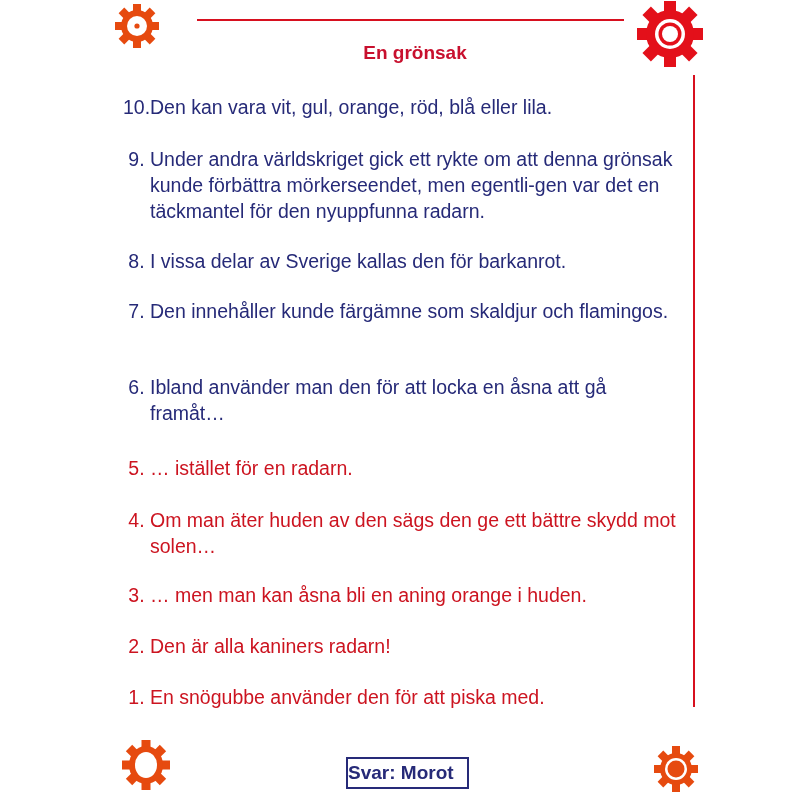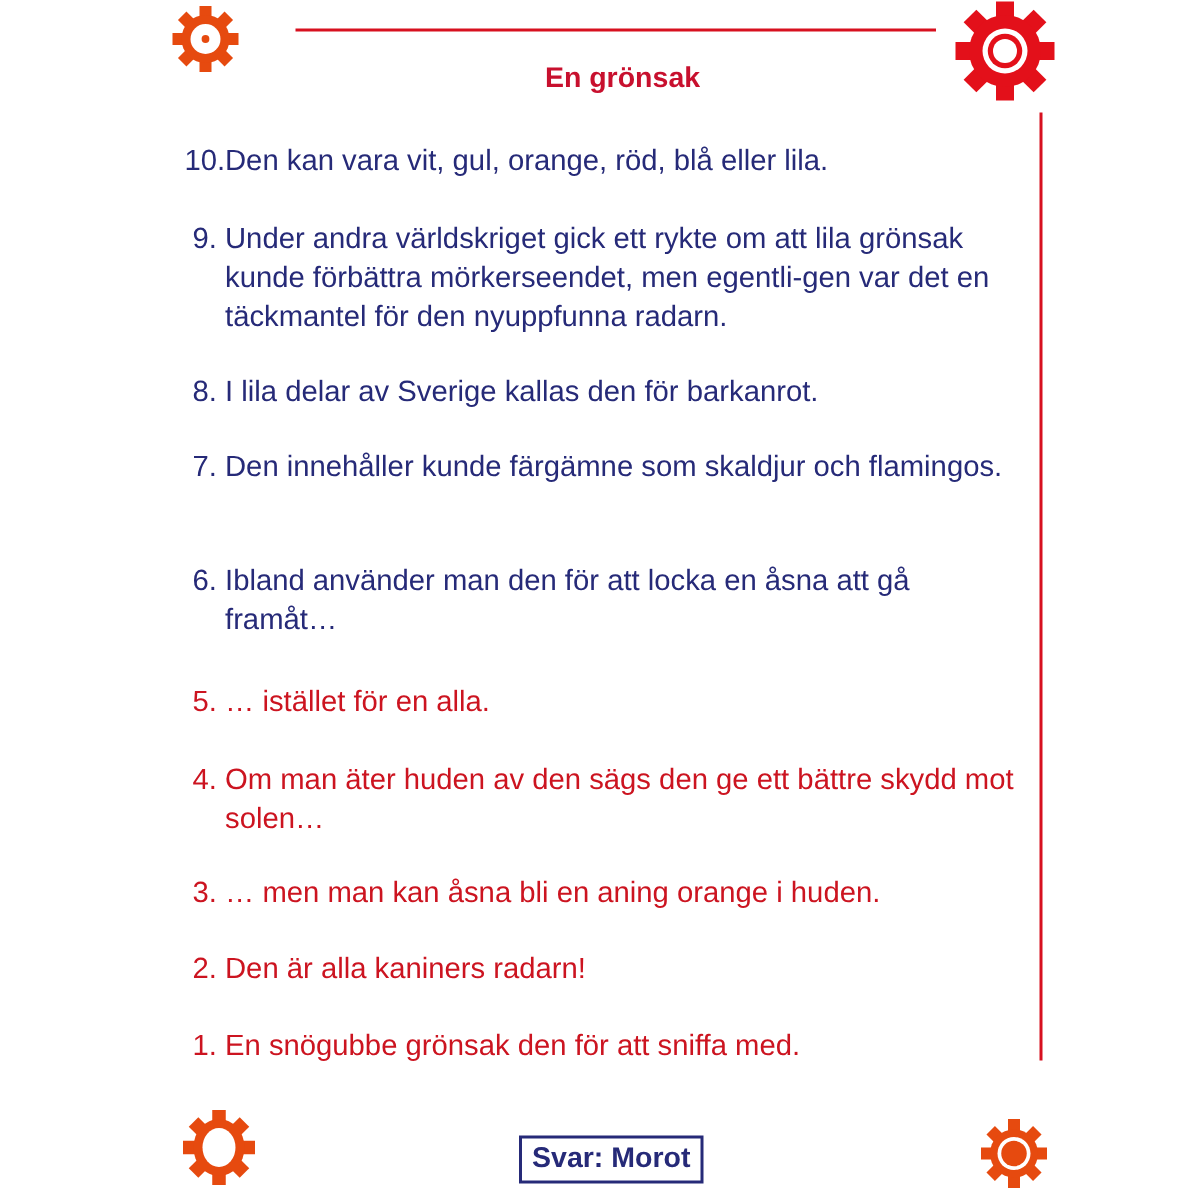--- a/index.html
+++ b/index.html
@@ -9,21 +9,21 @@
   .top-rule { position:absolute; left:197px; top:19px; width:427px; height:2px; background:#d7101f; }
   .side-rule { position:absolute; left:693px; top:75px; width:2px; height:632px; background:#d7101f; }
   .title { position:absolute; left:0; width:830px; top:42px; text-align:center;
            font-weight:bold; font-size:19px; color:#c8102e; }
   .clue { position:absolute; left:120px; width:560px; font-size:19.5px; line-height:26px; }
   .clue .num { position:absolute; width:33px; text-align:center; left:0; }
   .clue .txt { display:block; margin-left:30px; }
   .blue { color:#262a78; }
   .red { color:#cc1420; }
   .answer { position:absolute; left:346px; top:757px; width:123px; height:32px;
-            border:2px solid #262a78; box-sizing:border-box; text-align:center;
+            border:2px solid #262a78; box-sizing:border-box; text-align:left;
             font-weight:bold; font-size:19px; line-height:28px; color:#262a78; }
 </style>
 </head>
 <body>
 
 <svg class="gear" style="left:113px;top:2px" width="48" height="48" viewBox="-24 -24 48 48">
   <g fill="#e64a0f">
     <g id="teethA">
       <rect x="-4" y="-22" width="8" height="8"></rect>
         <rect x="-4" y="14" width="8" height="8"></rect>
@@ -92,48 +92,48 @@
 <div class="side-rule"></div>
 
 <div class="title">En grönsak</div>
 
 <div class="clue blue" style="top:94px">
   <span class="num">10.</span>
   <span class="txt">Den kan vara vit, gul, orange, röd, blå eller lila.</span>
 </div>
 <div class="clue blue" style="top:146px">
   <span class="num">9.</span>
-  <span class="txt">Under andra världskriget gick ett rykte om att lila grönsak kunde förbättra mörkerseendet, men egentli-gen var det en täckmantel för den nyuppfunna radarn.</span>
+  <span class="txt">Under andra världskriget gick ett rykte om att denna grönsak kunde förbättra mörkerseendet, men egentli-gen var det en täckmantel för den nyuppfunna radarn.</span>
 </div>
 <div class="clue blue" style="top:248px">
   <span class="num">8.</span>
-  <span class="txt">I lila delar av Sverige kallas den för barkanrot.</span>
+  <span class="txt">I vissa delar av Sverige kallas den för barkanrot.</span>
 </div>
 <div class="clue blue" style="top:298px">
   <span class="num">7.</span>
   <span class="txt">Den innehåller kunde färgämne som skaldjur och flamingos.</span>
 </div>
 <div class="clue blue" style="top:374px">
   <span class="num">6.</span>
   <span class="txt">Ibland använder man den för att locka en åsna att gå framåt…</span>
 </div>
 <div class="clue red" style="top:455px">
   <span class="num">5.</span>
-  <span class="txt">… istället för en alla.</span>
+  <span class="txt">… istället för en radarn.</span>
 </div>
 <div class="clue red" style="top:507px">
   <span class="num">4.</span>
   <span class="txt">Om man äter huden av den sägs den ge ett bättre skydd mot solen…</span>
 </div>
 <div class="clue red" style="top:582px">
   <span class="num">3.</span>
   <span class="txt">… men man kan åsna bli en aning orange i huden.</span>
 </div>
 <div class="clue red" style="top:633px">
   <span class="num">2.</span>
   <span class="txt">Den är alla kaniners radarn!</span>
 </div>
 <div class="clue red" style="top:684px">
   <span class="num">1.</span>
-  <span class="txt">En snögubbe grönsak den för att sniffa med.</span>
+  <span class="txt">En snögubbe använder den för att piska med.</span>
 </div>
 
 <div class="answer">Svar: Morot</div>
 
 </body></html>

